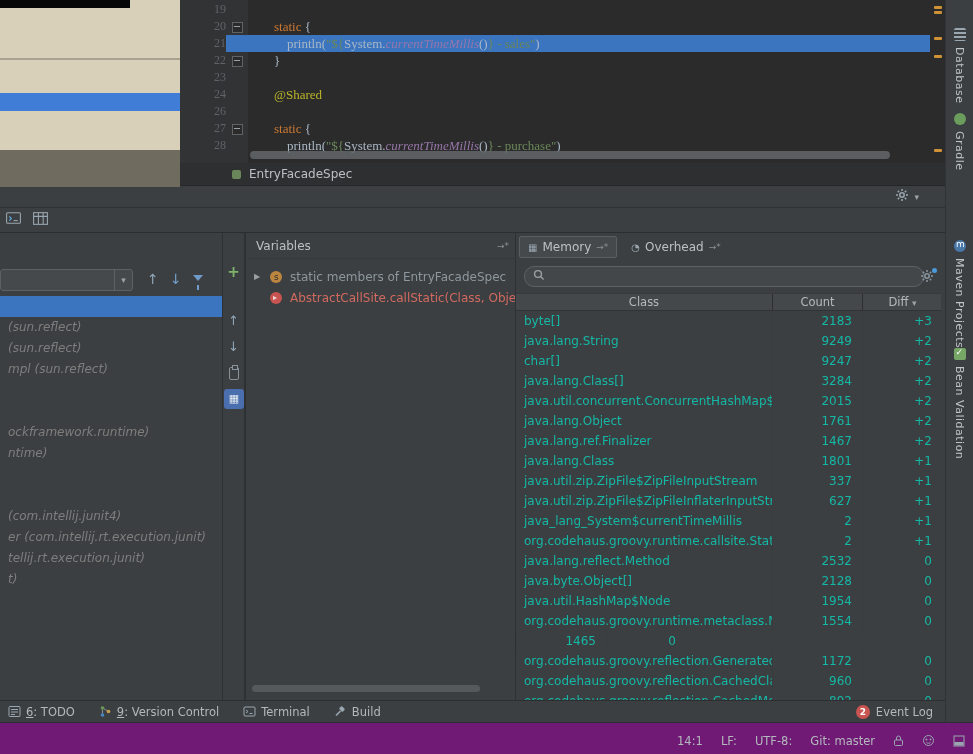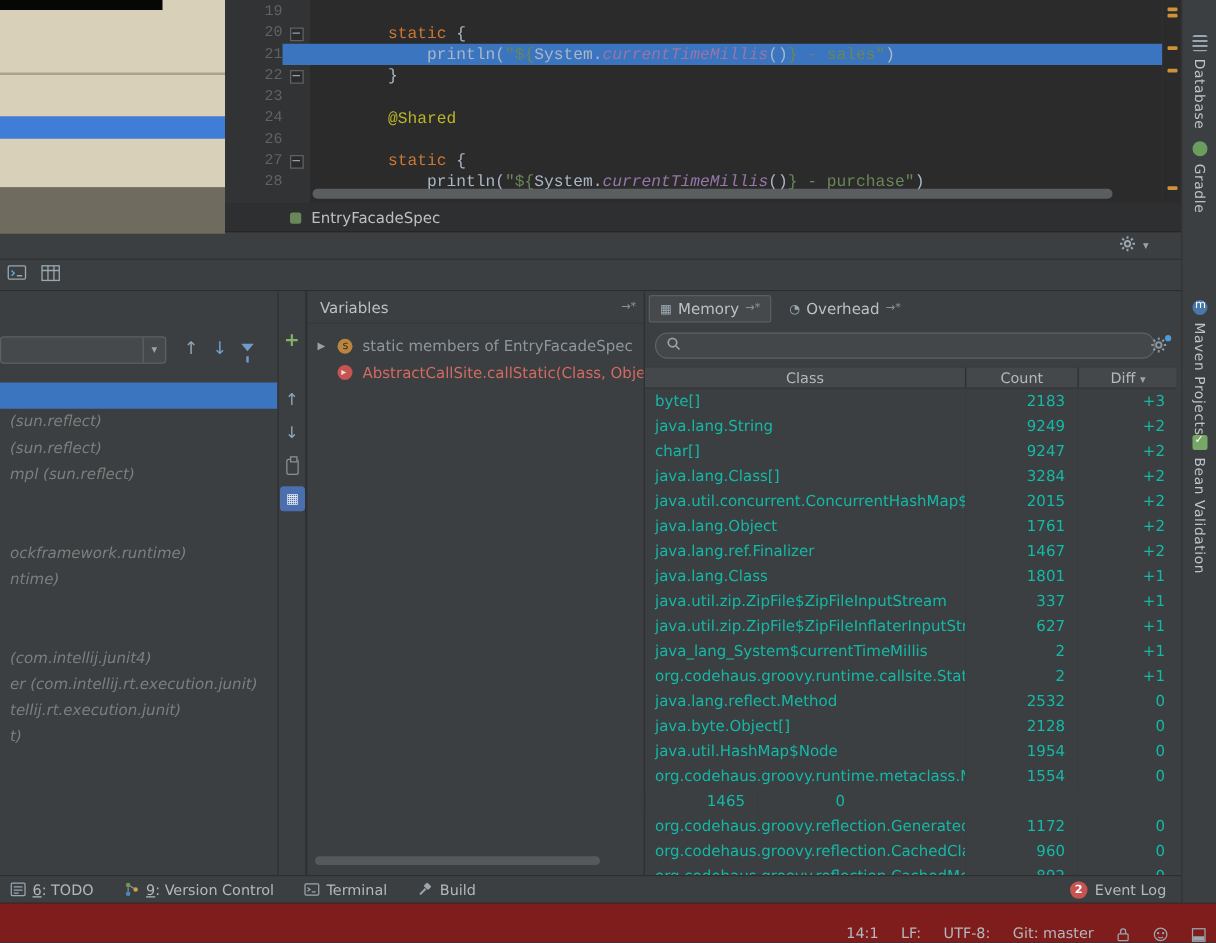--- a/index.html
+++ b/index.html
@@ -3,21 +3,21 @@
 <meta charset="utf-8">
 <style>
   *{margin:0;padding:0;box-sizing:border-box}
   body{background:#1e1e1e;font-family:"DejaVu Sans","Liberation Sans",sans-serif}
   #app{position:relative;width:973px;height:754px;background:#3c3f41;overflow:hidden;color:#bbb;font-size:12px}
 
   
   #editor{position:absolute;left:180px;top:0;width:750px;height:163px;background:#2b2b2b;overflow:hidden}
   #gutter-bg{position:absolute;left:0;top:0;width:68px;height:163px;background:#313335}
   #code-lines{position:absolute;left:0;top:1px;width:100%}
-  .code-row{display:flex;height:17px;line-height:17px;font-family:Liberation Mono, monospace;font-size:13px}
+  .code-row{display:flex;height:17px;line-height:17px;font-family:Liberation Serif, serif;font-size:13px}
   .ln{width:46px;text-align:right;color:#606366;font-size:12px;flex:none}
   .lbody{flex:1;display:flex}
   .code-row.hl .lbody{background:#3b74bf}
   .fold{width:22px;flex:none;position:relative}
   .fold.fold-box::after{content:"";position:absolute;left:6px;top:4px;width:9px;height:9px;border:1px solid #606366;background:#2b2b2b}
   .fold.fold-box::before{content:"";position:absolute;left:8px;top:8px;width:6px;height:1px;background:#9aa0a5;z-index:1}
   .codetext{white-space:pre}
   .c-pl{color:#a9b7c6}
   .c-kw{color:#cc7832}
   .c-str{color:#6a8759}
@@ -39,21 +39,21 @@
   
   #frames-panel{position:absolute;left:0;top:233px;width:222px;height:467px;background:#3c3f41}
   #frames-combo{position:absolute;left:0;top:36px;width:133px;height:22px;background:#45494b;border:1px solid #5e6163;border-radius:3px;display:flex}
   .combo-text{flex:1}
   .combo-btn{width:18px;border-left:1px solid #5e6163;text-align:center;line-height:20px;color:#9da2a6;font-size:9px}
   .mini-icon{position:absolute;font-size:14px;color:#8fa6b8}
   #frames-up{left:147px;top:38px}
   #frames-down{left:170px;top:38px;color:#71a0cc}
   #frames-filter{position:absolute;left:193px;top:42px;width:0;height:0;border-left:5px solid transparent;border-right:5px solid transparent;border-top:6px solid #6f9bcb}
   #frames-filter .stem{position:absolute;left:-1px;top:4px;width:2px;height:5px;background:#6f9bcb}
-  #frames-list{position:absolute;left:0;top:73px;width:222px}
+  #frames-list{position:absolute;left:0;top:63px;width:222px}
   .frame-row{height:21px;line-height:21px;padding-left:8px;font-style:italic;color:#7e7e7e;white-space:nowrap;overflow:hidden}
   .frame-row.selected{background:#3b74bf}
 
   
   #steps-strip{position:absolute;left:222px;top:233px;width:23px;height:467px;background:#3c3f41;border-left:1px solid #2e3133;border-right:1px solid #2e3133}
   .strip-icon{position:absolute;left:0;width:21px;text-align:center;font-size:13px;color:#8fa6b8}
   #strip-add{top:30px;color:#7db36a;font-weight:bold;font-size:15px}
   #strip-up{top:80px}
   #strip-down{top:106px}
   #strip-clip{position:absolute;left:6px;top:134px;width:10px;height:13px;border:1px solid #8a9299;border-radius:2px}
@@ -98,21 +98,21 @@
   .mc-class{width:256px;padding-left:8px;white-space:nowrap;overflow:hidden}
   .mc-count{width:90px;text-align:right;padding-right:10px;border-left:1px solid #393c3e}
   .mc-diff{width:80px;text-align:right;padding-right:10px;border-left:1px solid #393c3e}
 
   
   #status-bar{position:absolute;left:0;top:700px;width:945px;height:22px;background:#3c3f41;border-top:1px solid #2c2e30;display:flex;align-items:center;font-size:11.5px;color:#b3b8bc}
   .sb-item{display:flex;align-items:center;gap:5px;margin-left:24px;white-space:nowrap}
   .sb-item:first-child{margin-left:8px}
   #sb-event{margin-left:auto;margin-right:12px;display:flex;align-items:center;gap:6px}
   .badge{width:14px;height:14px;border-radius:50%;background:#c75450;color:#fff;font-size:9px;font-weight:bold;text-align:center;line-height:14px}
-  #bottom-bar{position:absolute;left:0;top:722px;width:973px;height:32px;background:#7f1d1d;border-top:1px solid #2c2e30;display:flex;align-items:flex-end;justify-content:flex-end;padding:4px 8px 0 0;font-size:11.5px;color:#b3b8bc}
+  #bottom-bar{position:absolute;left:0;top:722px;width:973px;height:32px;background:#701a75;border-top:1px solid #2c2e30;display:flex;align-items:center;justify-content:flex-end;padding:4px 8px 0 0;font-size:11.5px;color:#b3b8bc}
   .bb-item{margin-left:18px;line-height:16px;white-space:nowrap;display:flex;align-items:center}
 
   
   #right-bar{position:absolute;left:945px;top:0;width:28px;height:722px;background:#3c3f41;border-left:1px solid #303335}
   .tool-item{position:absolute;left:0;width:27px;display:flex;flex-direction:column;align-items:center;gap:6px}
   .tw-icon{width:12px;height:12px;display:block;position:relative}
   .icon-database{height:13px;background:repeating-linear-gradient(180deg,#9aa7b0 0 2px,#3c3f41 2px 4px);border-radius:2px}
   .icon-gradle{background:#6b9e5e;border-radius:50%}
   .icon-maven{background:#4878a8;border-radius:50%}
   .icon-maven::before{content:"m";position:absolute;left:2.5px;top:-1px;font-size:9px;color:#fff}

